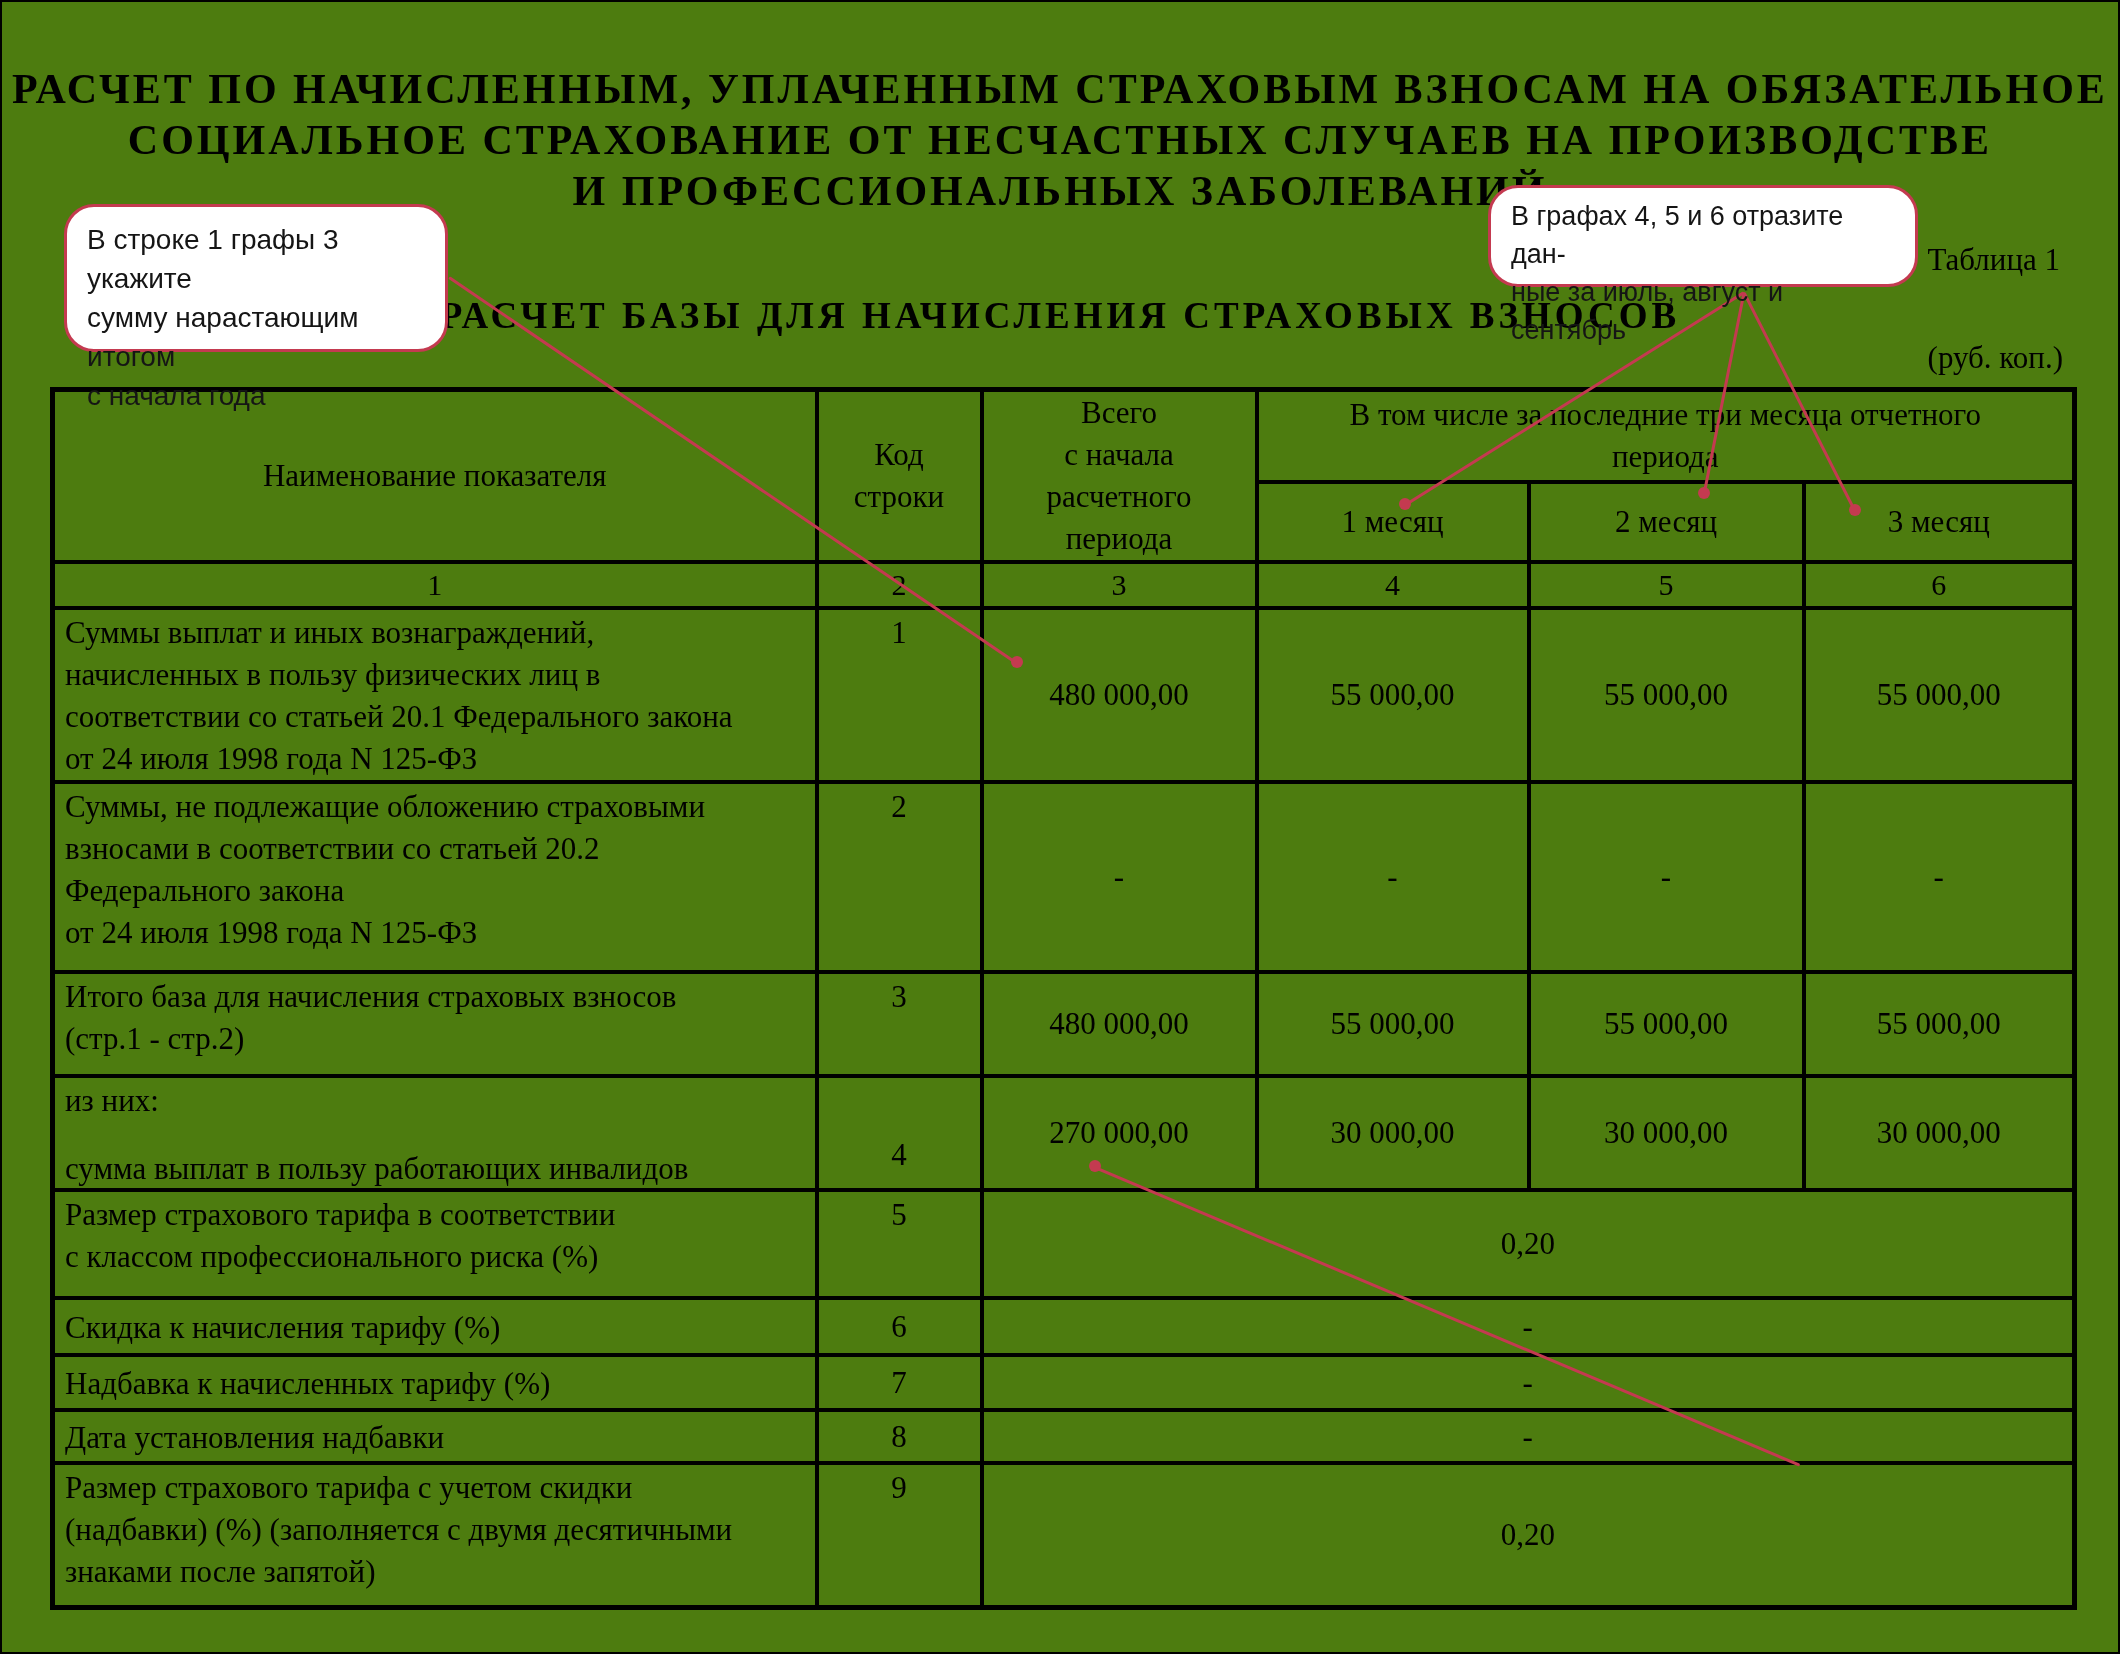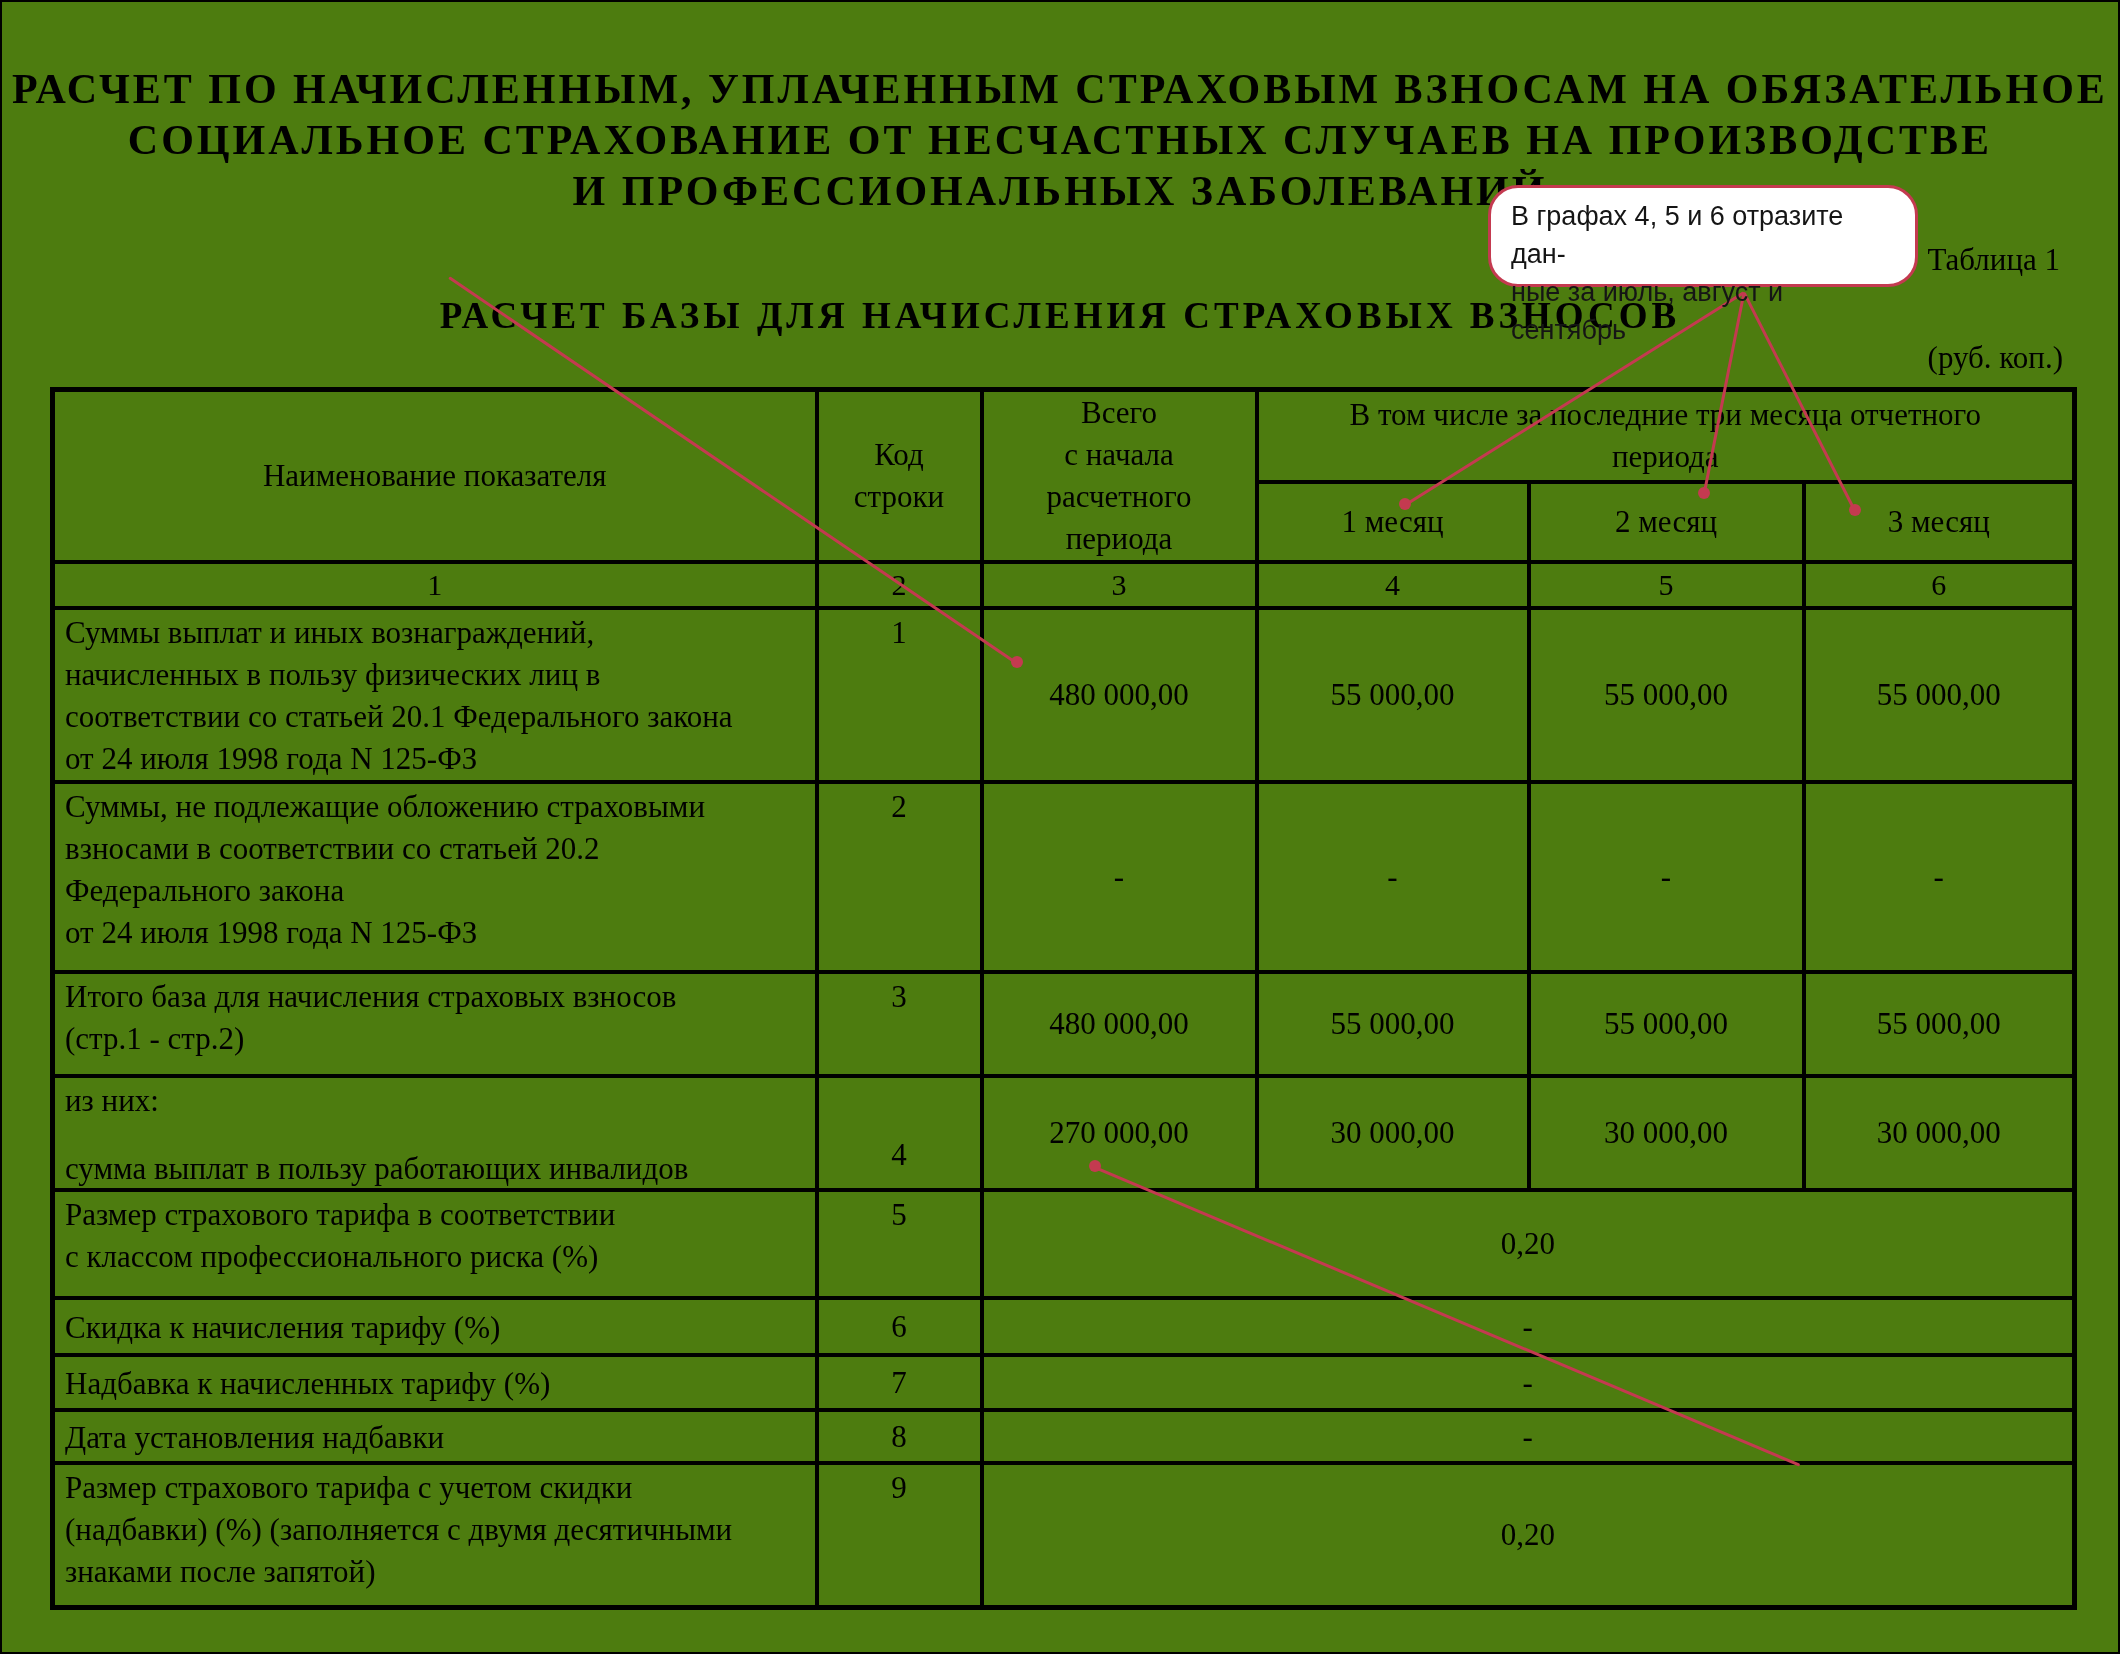--- a/index.html
+++ b/index.html
@@ -179,16 +179,19 @@
   <div class="rline" style="left:1742px;top:289px;width:206px;transform:rotate(101.2deg)"></div>
   <div class="rline" style="left:1742px;top:289px;width:246px;transform:rotate(63.1deg)"></div>
   <div class="rline" style="left:1093px;top:1164px;width:765px;transform:rotate(22.9deg)"></div>
 
   <div class="rdot" style="left:1015px;top:660px"></div>
   <div class="rdot" style="left:1403px;top:502px"></div>
   <div class="rdot" style="left:1702px;top:491px"></div>
   <div class="rdot" style="left:1853px;top:508px"></div>
   <div class="rdot" style="left:1093px;top:1164px"></div>
 
+  <div class="callout c1 pre" style="left:62px;top:202px;width:384px;height:148px">В строке 1 графы 3 укажите
+сумму нарастающим итогом
+с начала года</div>
   <div class="callout c2 pre" style="left:1486px;top:183px;width:430px;height:102px">В графах 4, 5 и 6 отразите дан-
 ные за июль, август и сентябрь</div>
 
 </div>
 
 </body></html>

